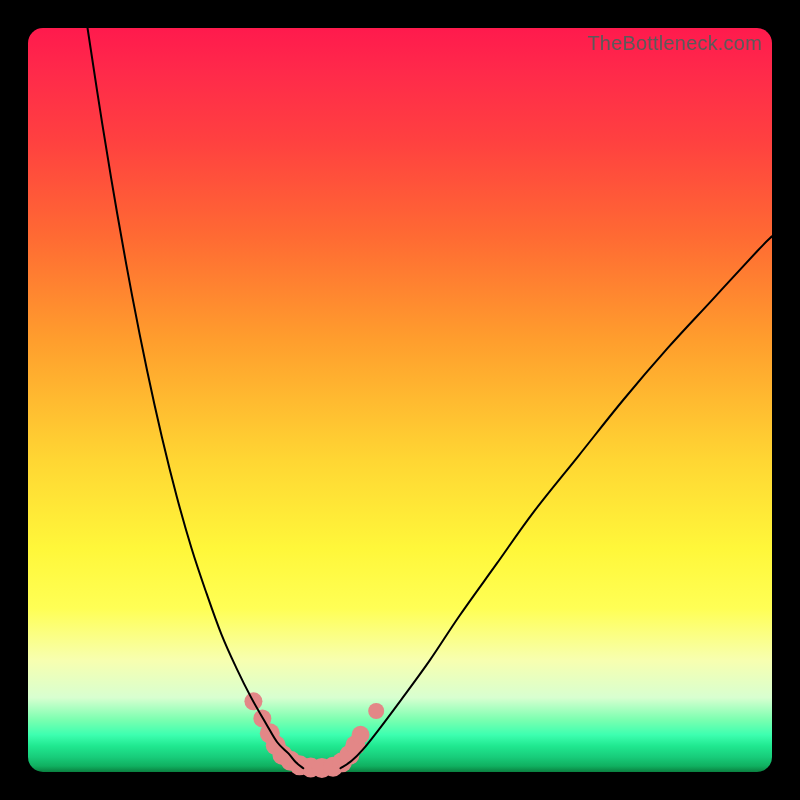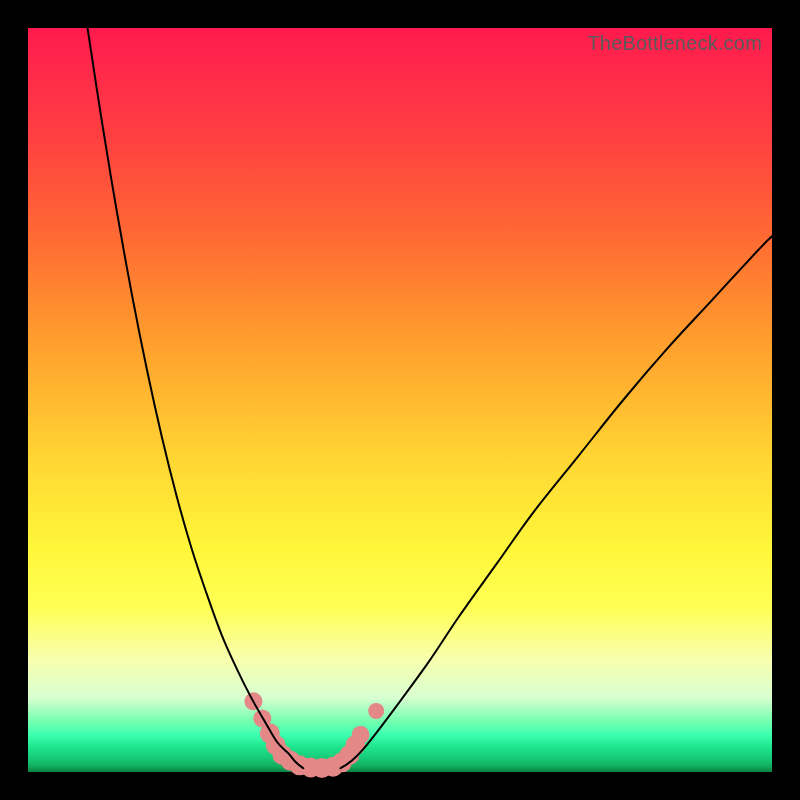--- a/index.html
+++ b/index.html
@@ -37,20 +37,21 @@
       #ffff55 78%,
       #f7ffb0 85%,
       #d8ffd0 90%,
       #7affb0 93%,
       #3dffb0 95%,
       #20e890 96.5%,
       #18cc7a 98%,
       #10b060 99.2%,
       #0a8040 100%
     );
+    border-radius: 15px;
   }
   .watermark {
     position: absolute;
     top: 4px;
     right: 10px;
     color: #5a5a5a;
     font-size: 20px;
     font-weight: 500;
     letter-spacing: 0.2px;
     user-select: none;

